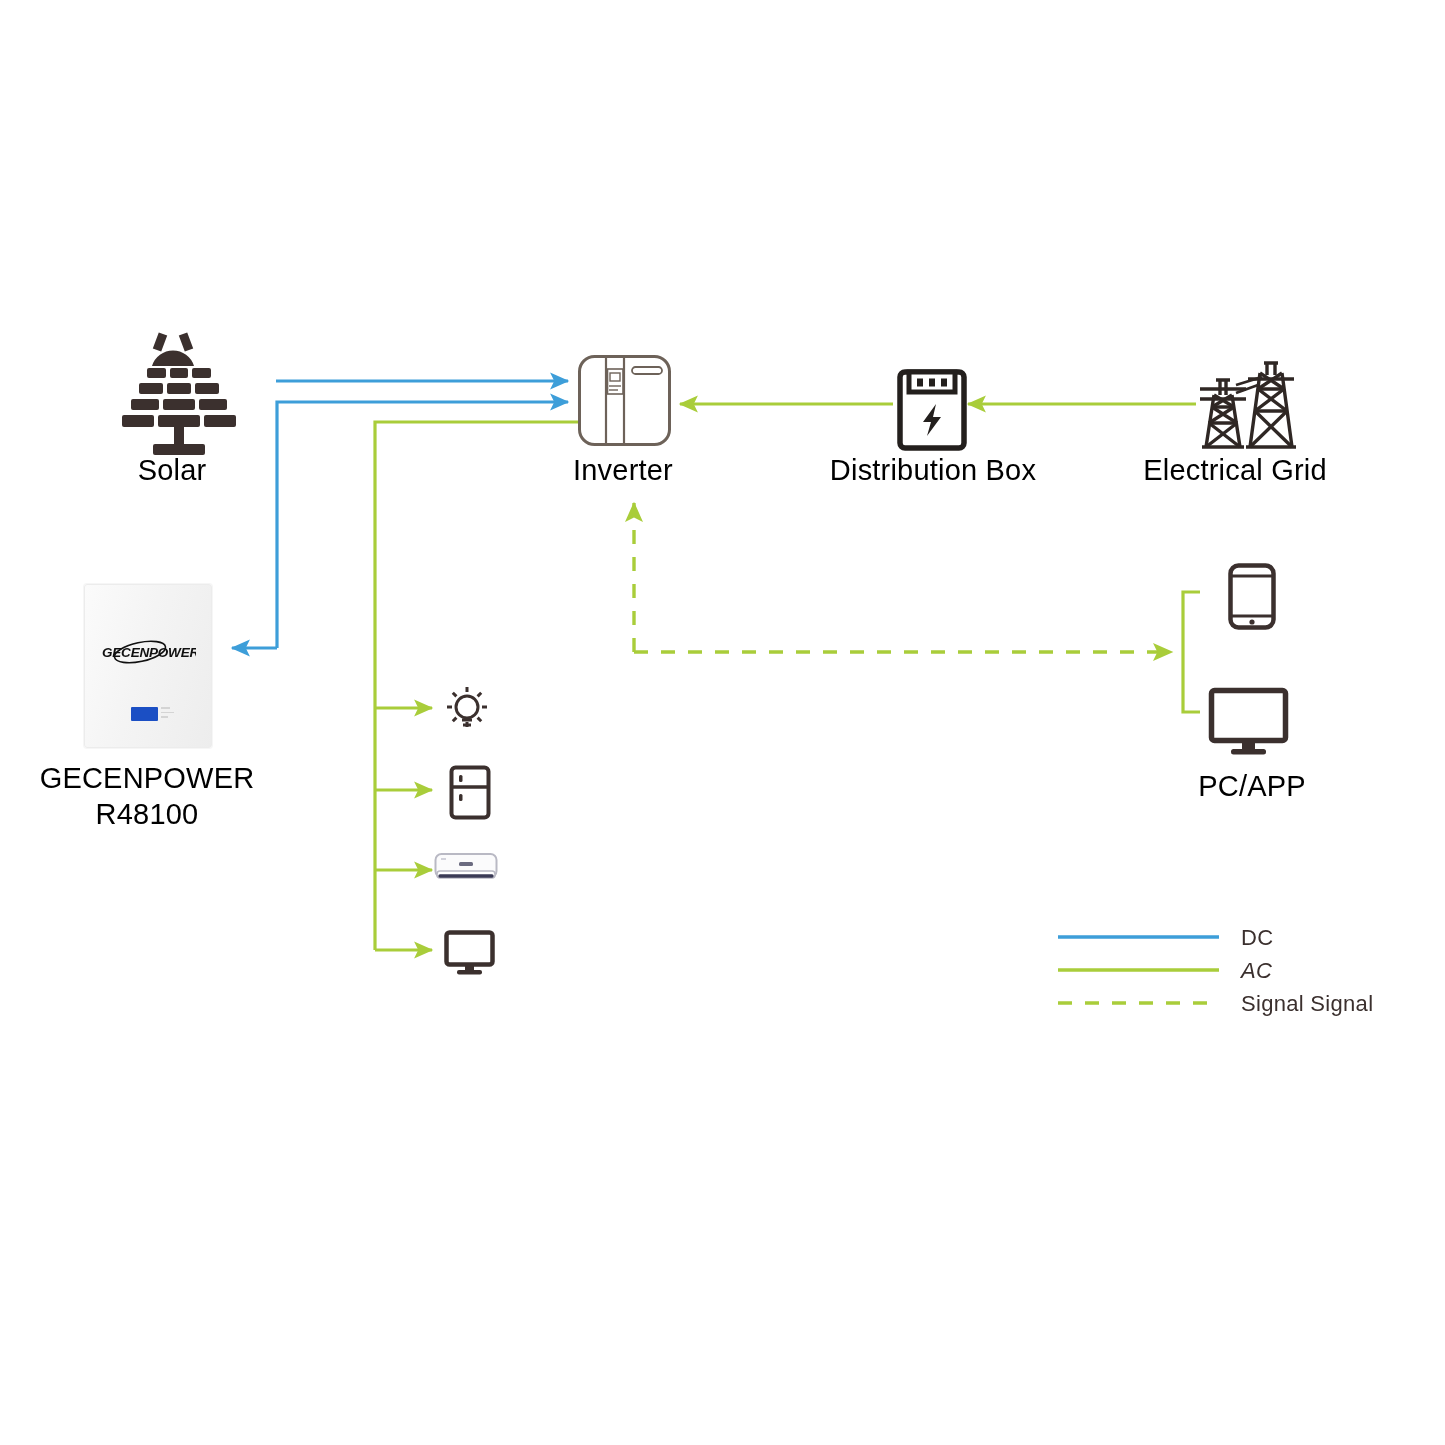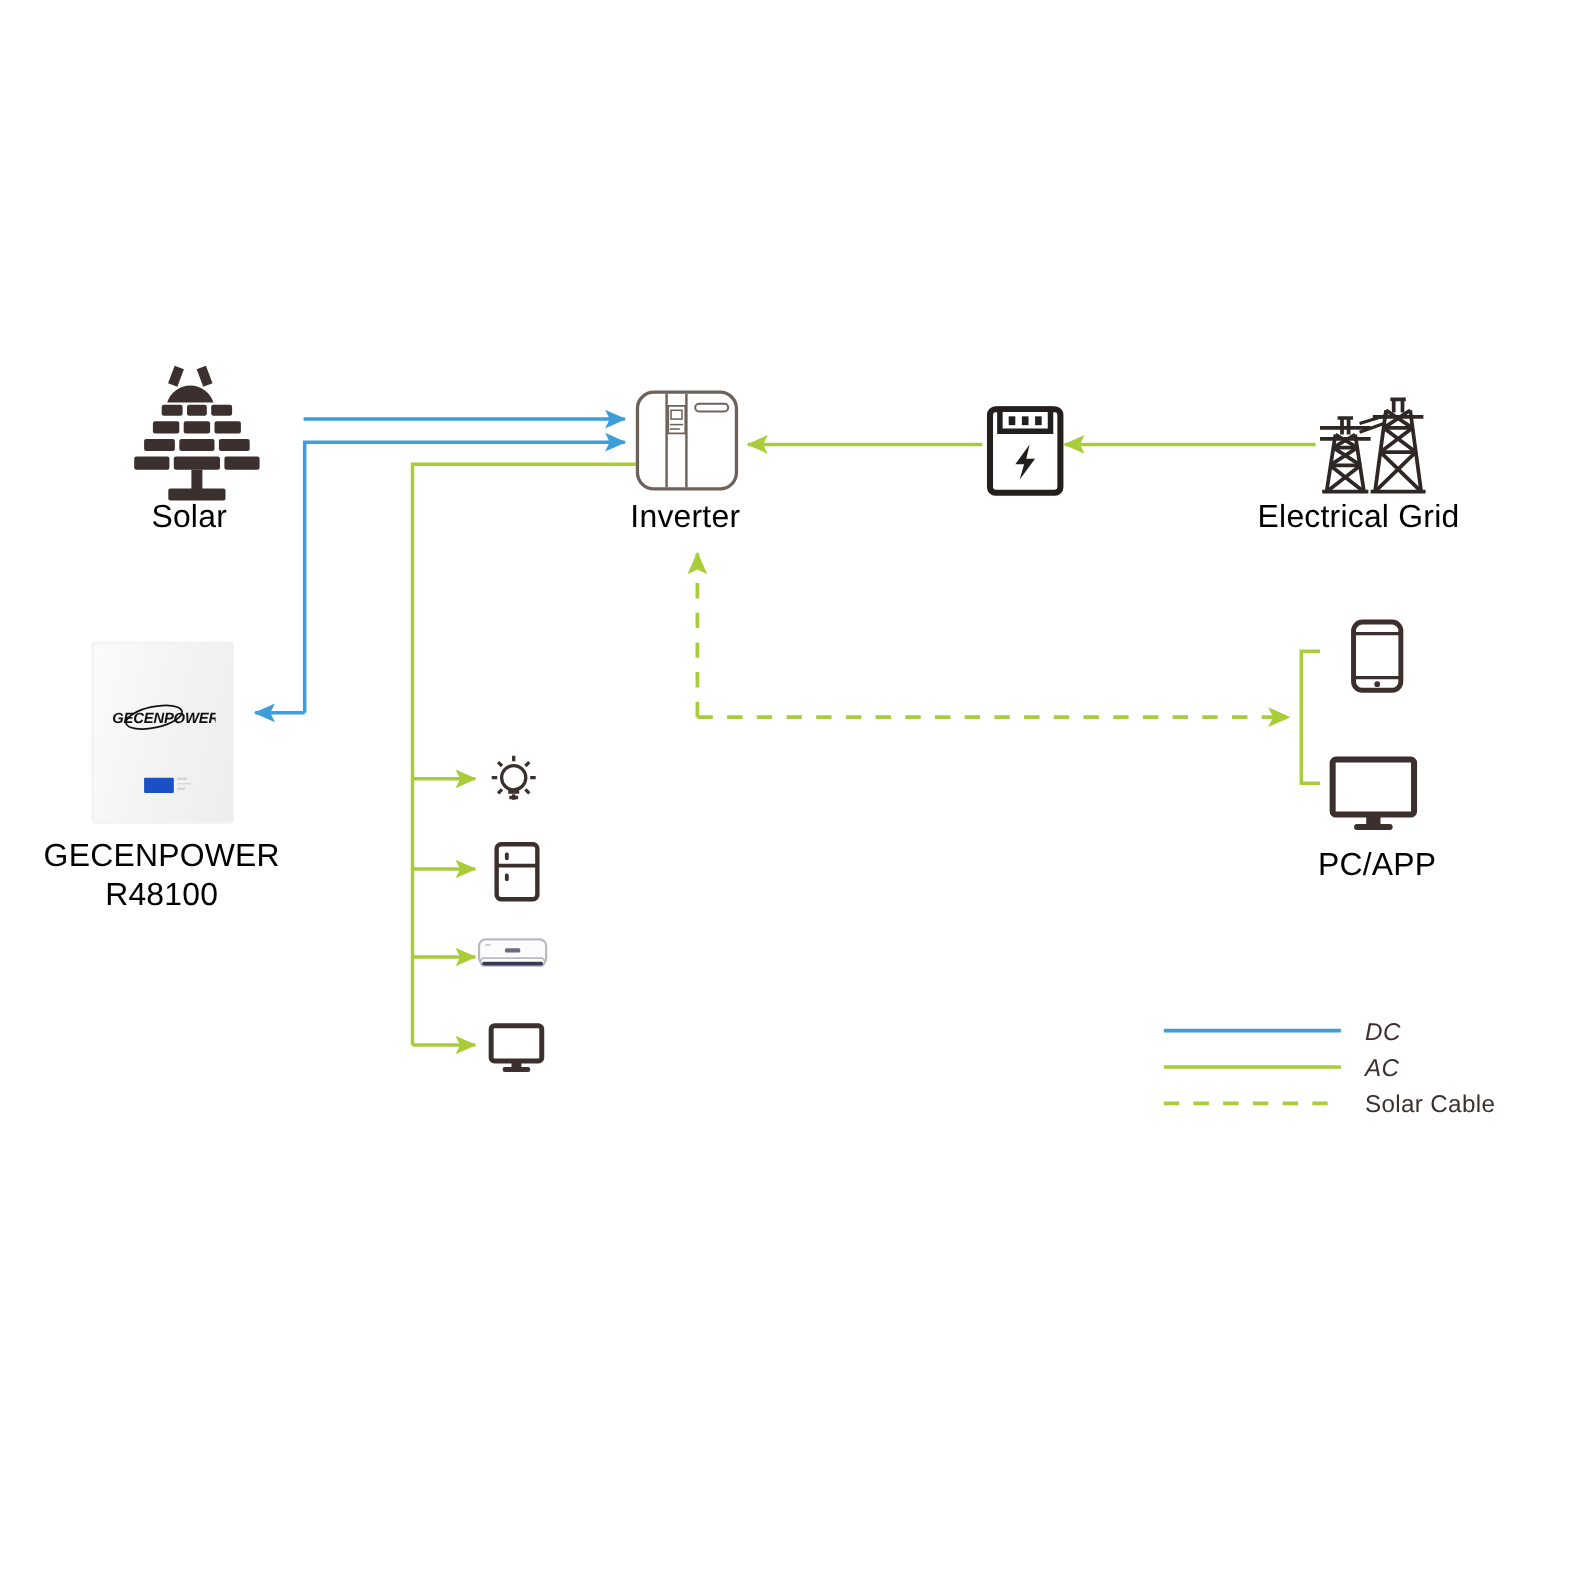--- a/index.html
+++ b/index.html
@@ -274,23 +274,24 @@
     </div>
   </div>
 
   <div class="node-label" style="left:72px; top:452px; width:200px;">Solar</div>
 
   <div class="node-label" style="left:32px; top:760px; width:230px;">GECENPOWER
 R48100</div>
 
   <div class="node-label" style="left:523px; top:452px; width:200px;text-align:center;">Inverter</div>
 
+  <div class="node-label" style="left:783px; top:452px; width:300px;">Distribution Box</div>
 
   <div class="node-label" style="left:1085px; top:452px; width:300px;">Electrical Grid</div>
 
 
   <div class="node-label" style="left:1152px; top:768px; width:200px;">PC/APP</div>
 
-  <div class="legend-label" style="left:1241px; top:925px;font-style:italic;">DC</div>
+  <div class="legend-label" style="left:1241px; top:925px;">DC</div>
   <div class="legend-label" style="left:1241px; top:958px;font-style:italic;">AC</div>
-  <div class="legend-label" style="left:1241px; top:991px;">Solar Cable</div>
+  <div class="legend-label" style="left:1241px; top:991px;">Signal Signal</div>
 
 </div>
 
 </body></html>

